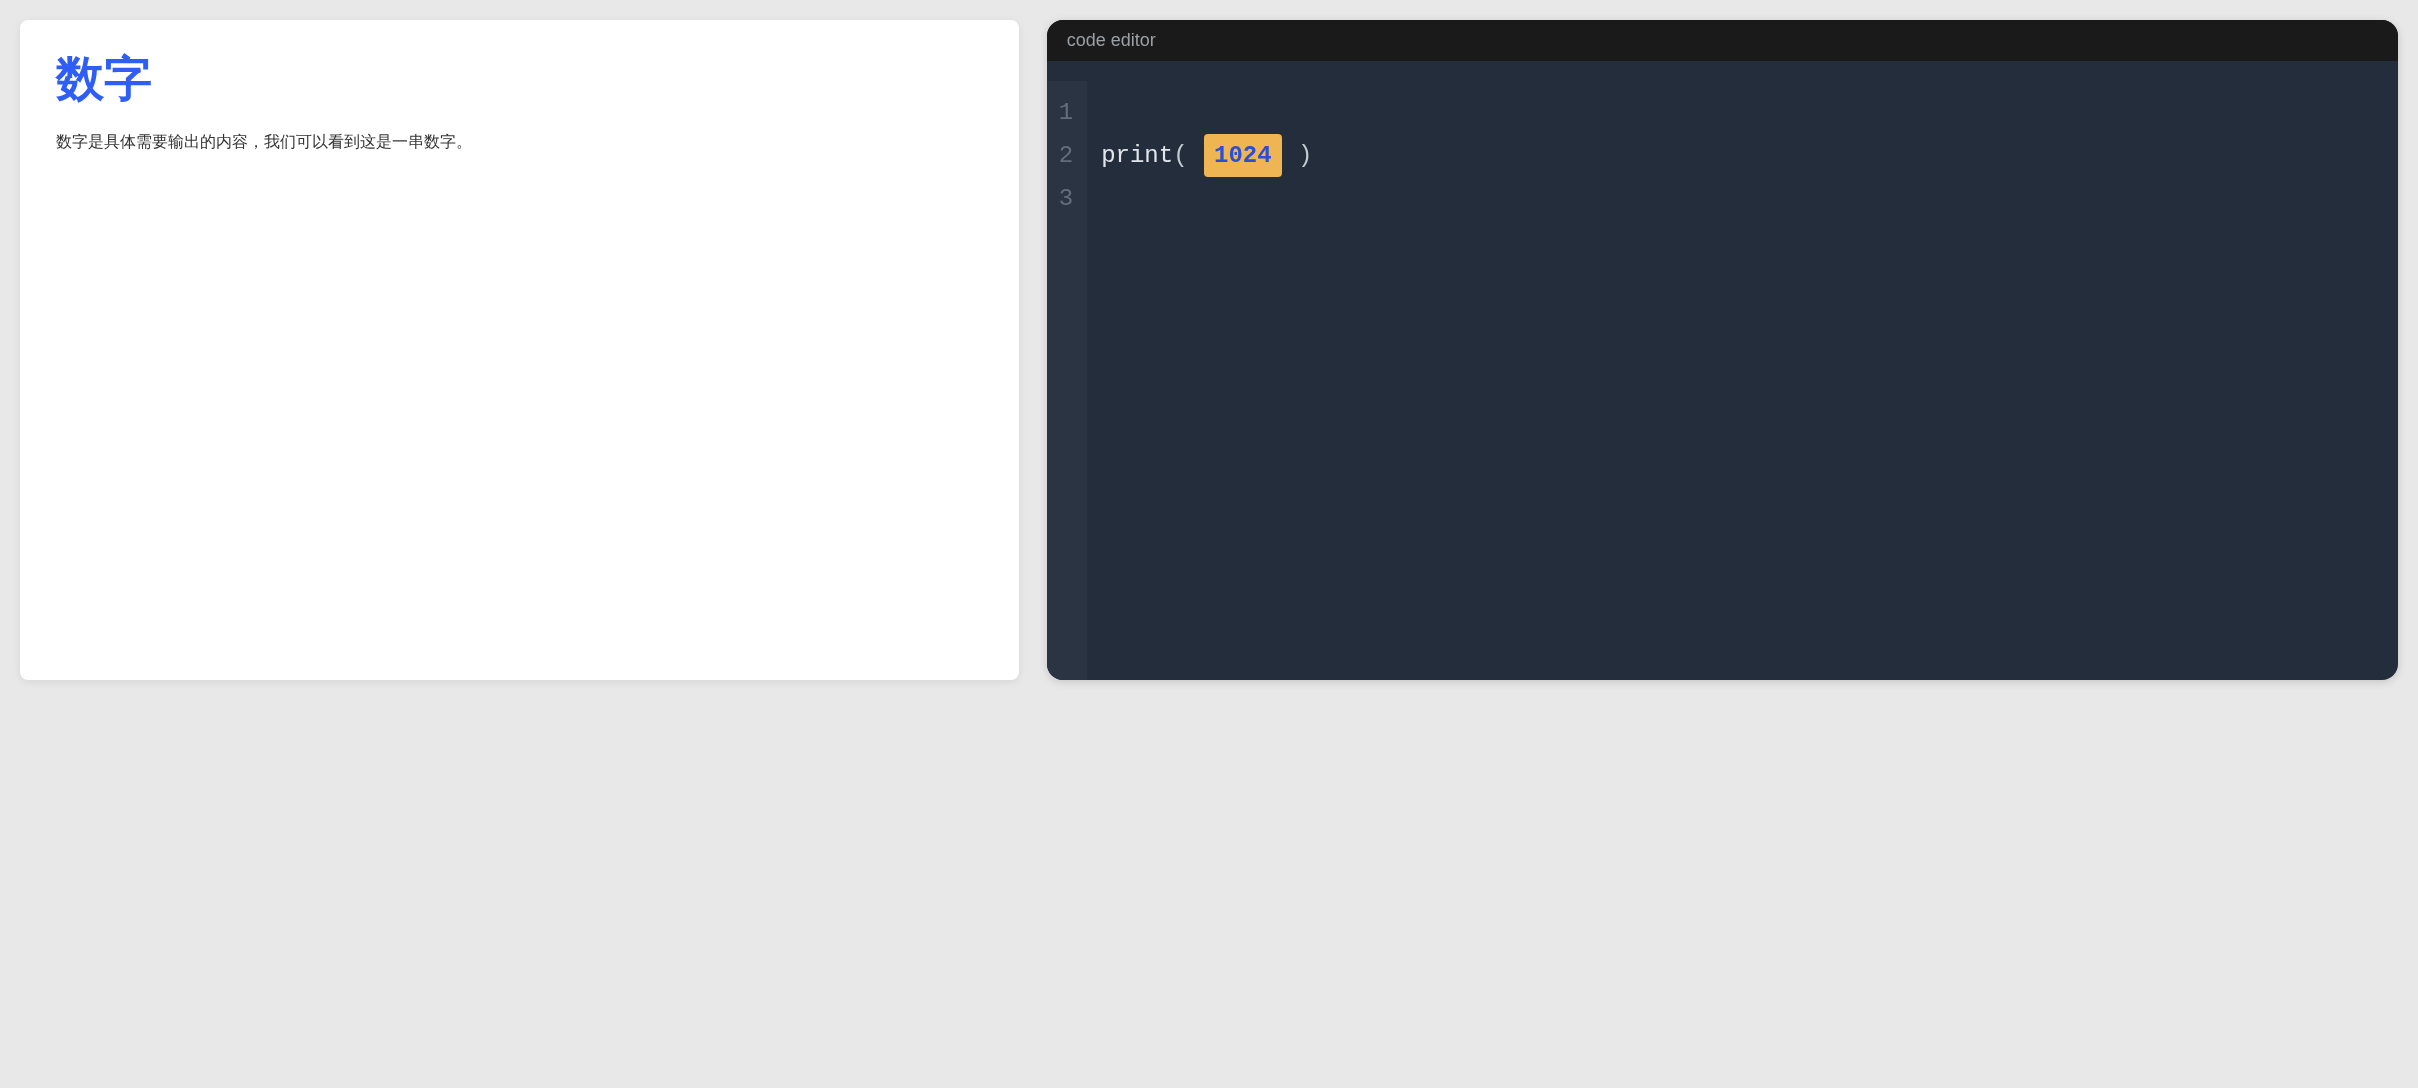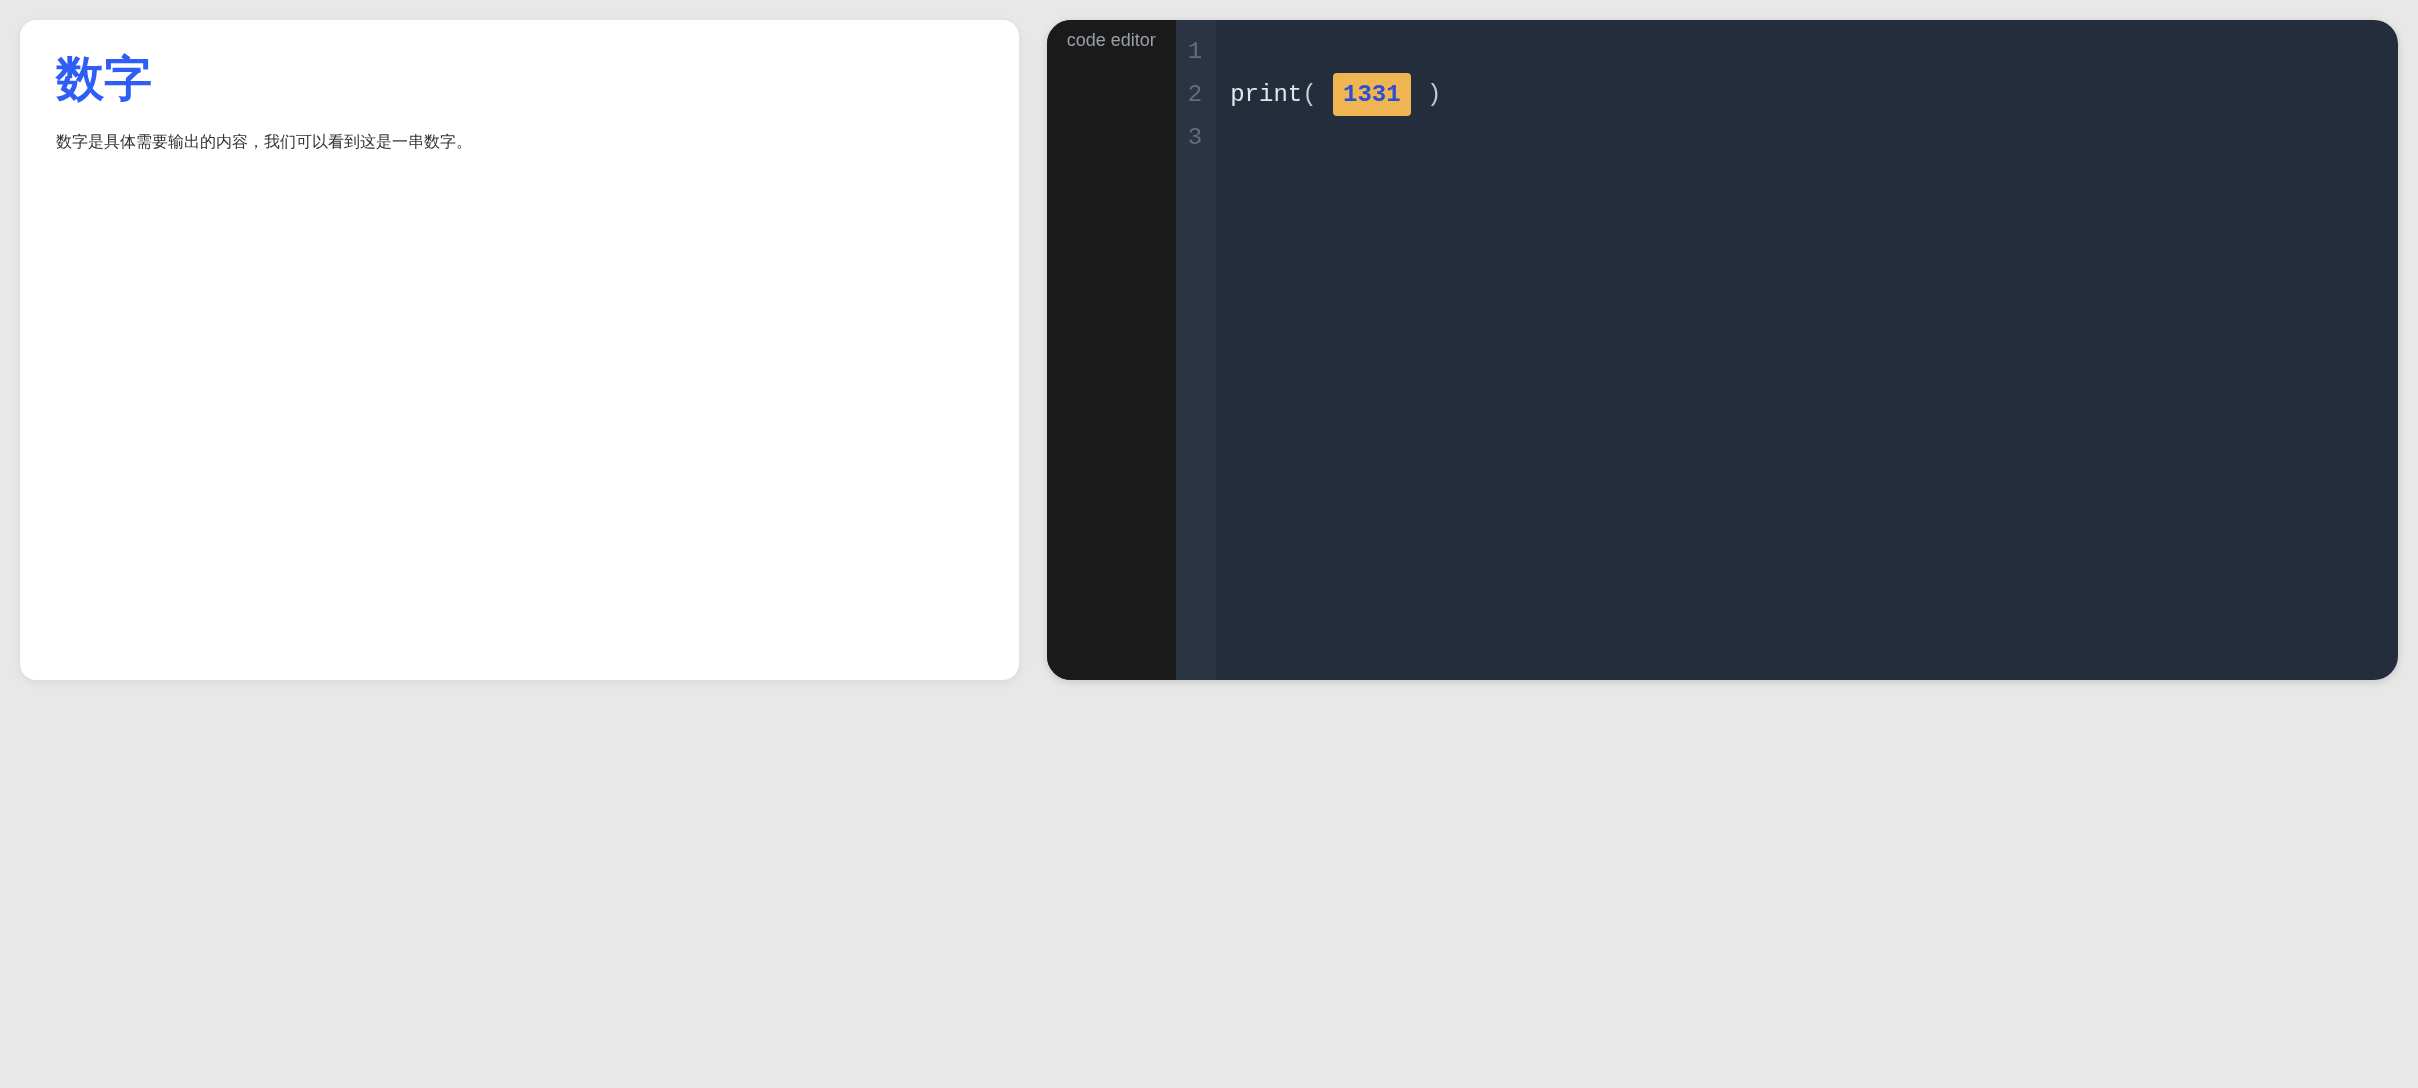--- a/index.html
+++ b/index.html
@@ -15,46 +15,47 @@
     }
     .container {
       display: flex;
       gap: 28px;
       max-width: 2418px;
       margin: 0 auto;
     }
     .left-panel {
       flex: 0 0 42%;
       background: #ffffff;
-      border-radius: 16px;
+      border-radius: 8px;
       padding: 30px 36px;
       box-shadow: 0 2px 8px rgba(0,0,0,0.08);
       min-height: 660px;
     }
     .lesson-title {
       font-size: 48px;
       font-weight: 600;
       color: #2e5ef5;
       margin-bottom: 20px;
       line-height: 1.2;
     }
     .lesson-body {
       font-size: 16px;
       color: #333333;
       line-height: 1.7;
     }
     .right-panel {
       flex: 1;
       background: #242d3b;
-      border-radius: 24px;
+      border-radius: 16px;
       overflow: hidden;
       box-shadow: 0 2px 8px rgba(0,0,0,0.15);
       min-height: 660px;
       display: flex;
-      flex-direction: row;
+      flex-direction: column;
+      gap: 20px;
     }
     .editor-header {
       background: #1a1a1a;
       color: #9aa0a6;
       font-size: 18px;
       padding: 10px 20px;
       font-weight: 400;
     }
     .editor-body {
       display: flex;
@@ -111,18 +112,18 @@
   <div class="right-panel">
     <div class="editor-header">code editor</div>
     <div class="editor-body">
       <div class="gutter" id="gutter">
           <div>1</div>
           <div>2</div>
           <div>3</div>
         </div>
       <div class="code-area" id="code-area">
           <div class="code-line">&nbsp;</div>
-          <div class="code-line"><span class="tok-fn">print</span><span class="tok-punc">(</span><span> </span><span class="tok-num-hl">1331</span><span> </span><span class="tok-punc">)</span></div>
+          <div class="code-line"><span class="tok-fn">print</span><span class="tok-punc">(</span><span> </span><span class="tok-num-hl">1024</span><span> </span><span class="tok-punc">)</span></div>
         </div>
     </div>
   </div>
 
 </div>
 
 </body></html>

